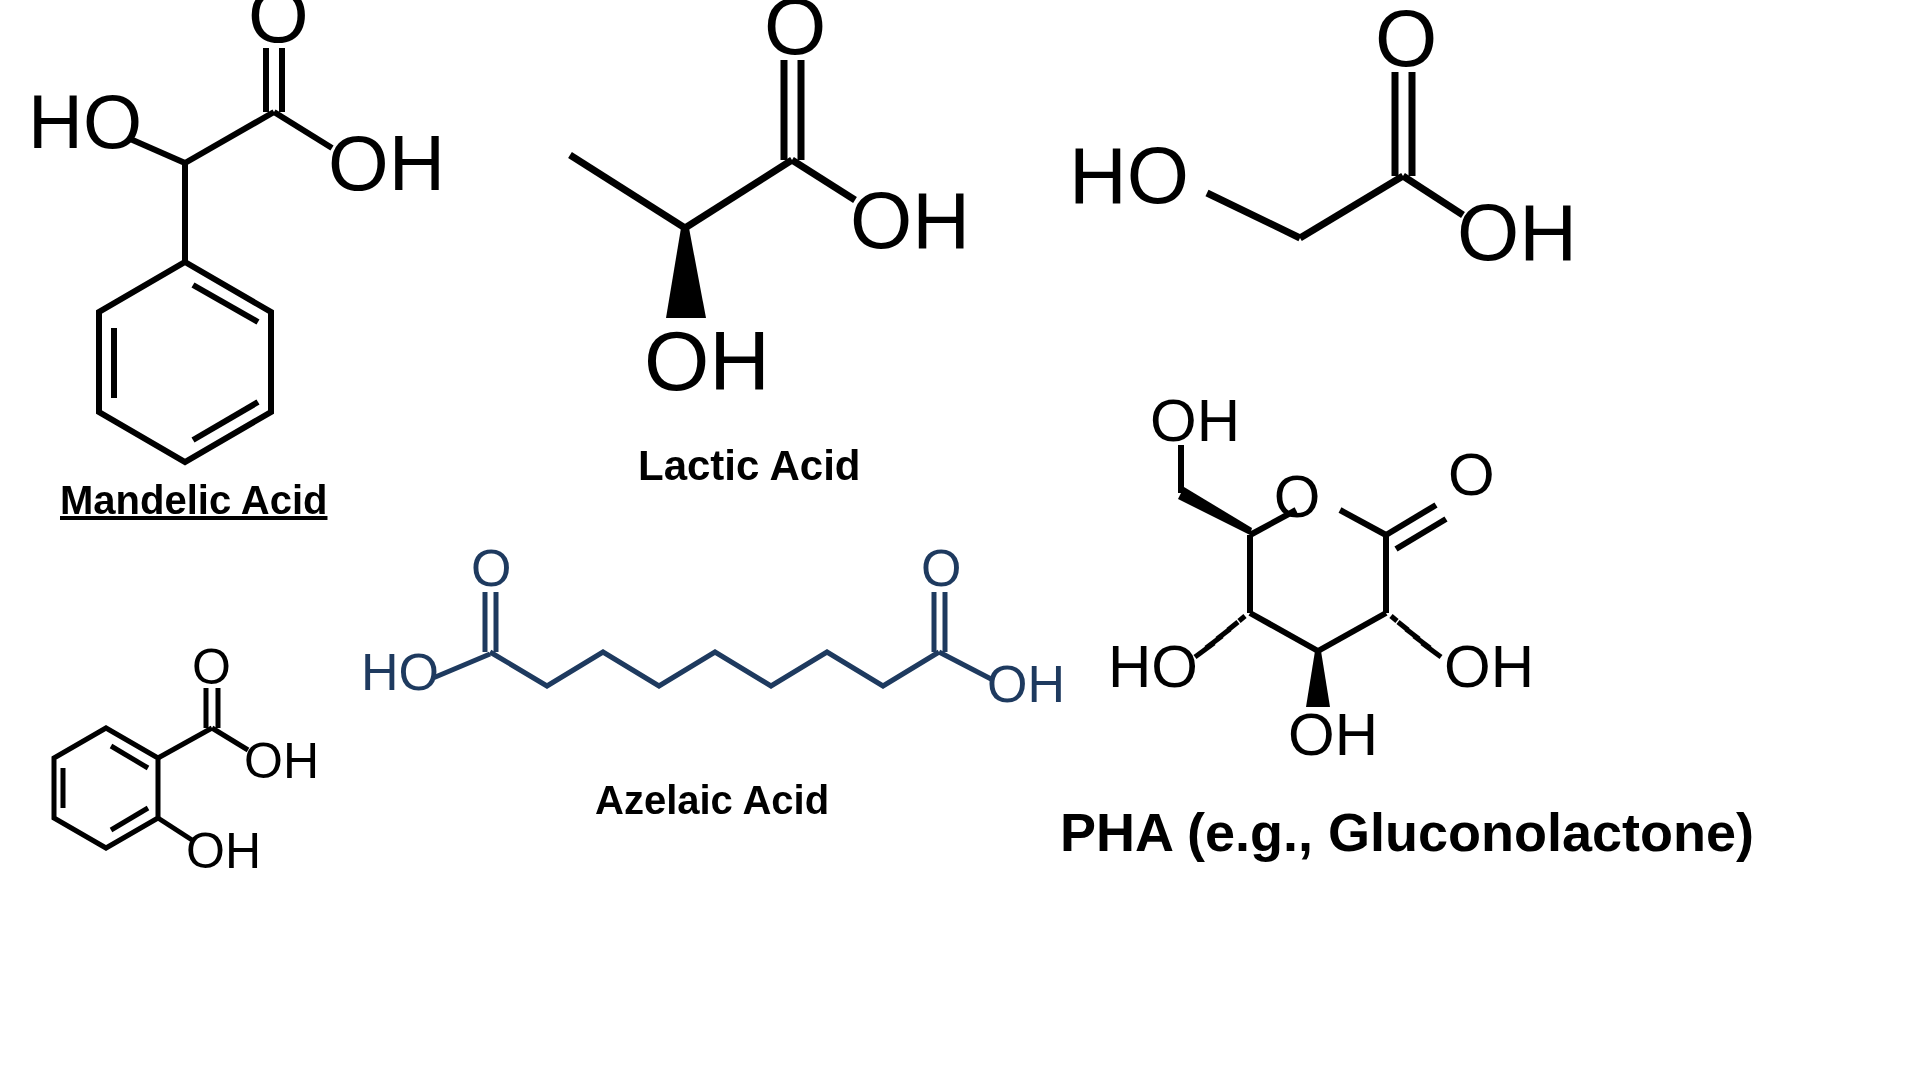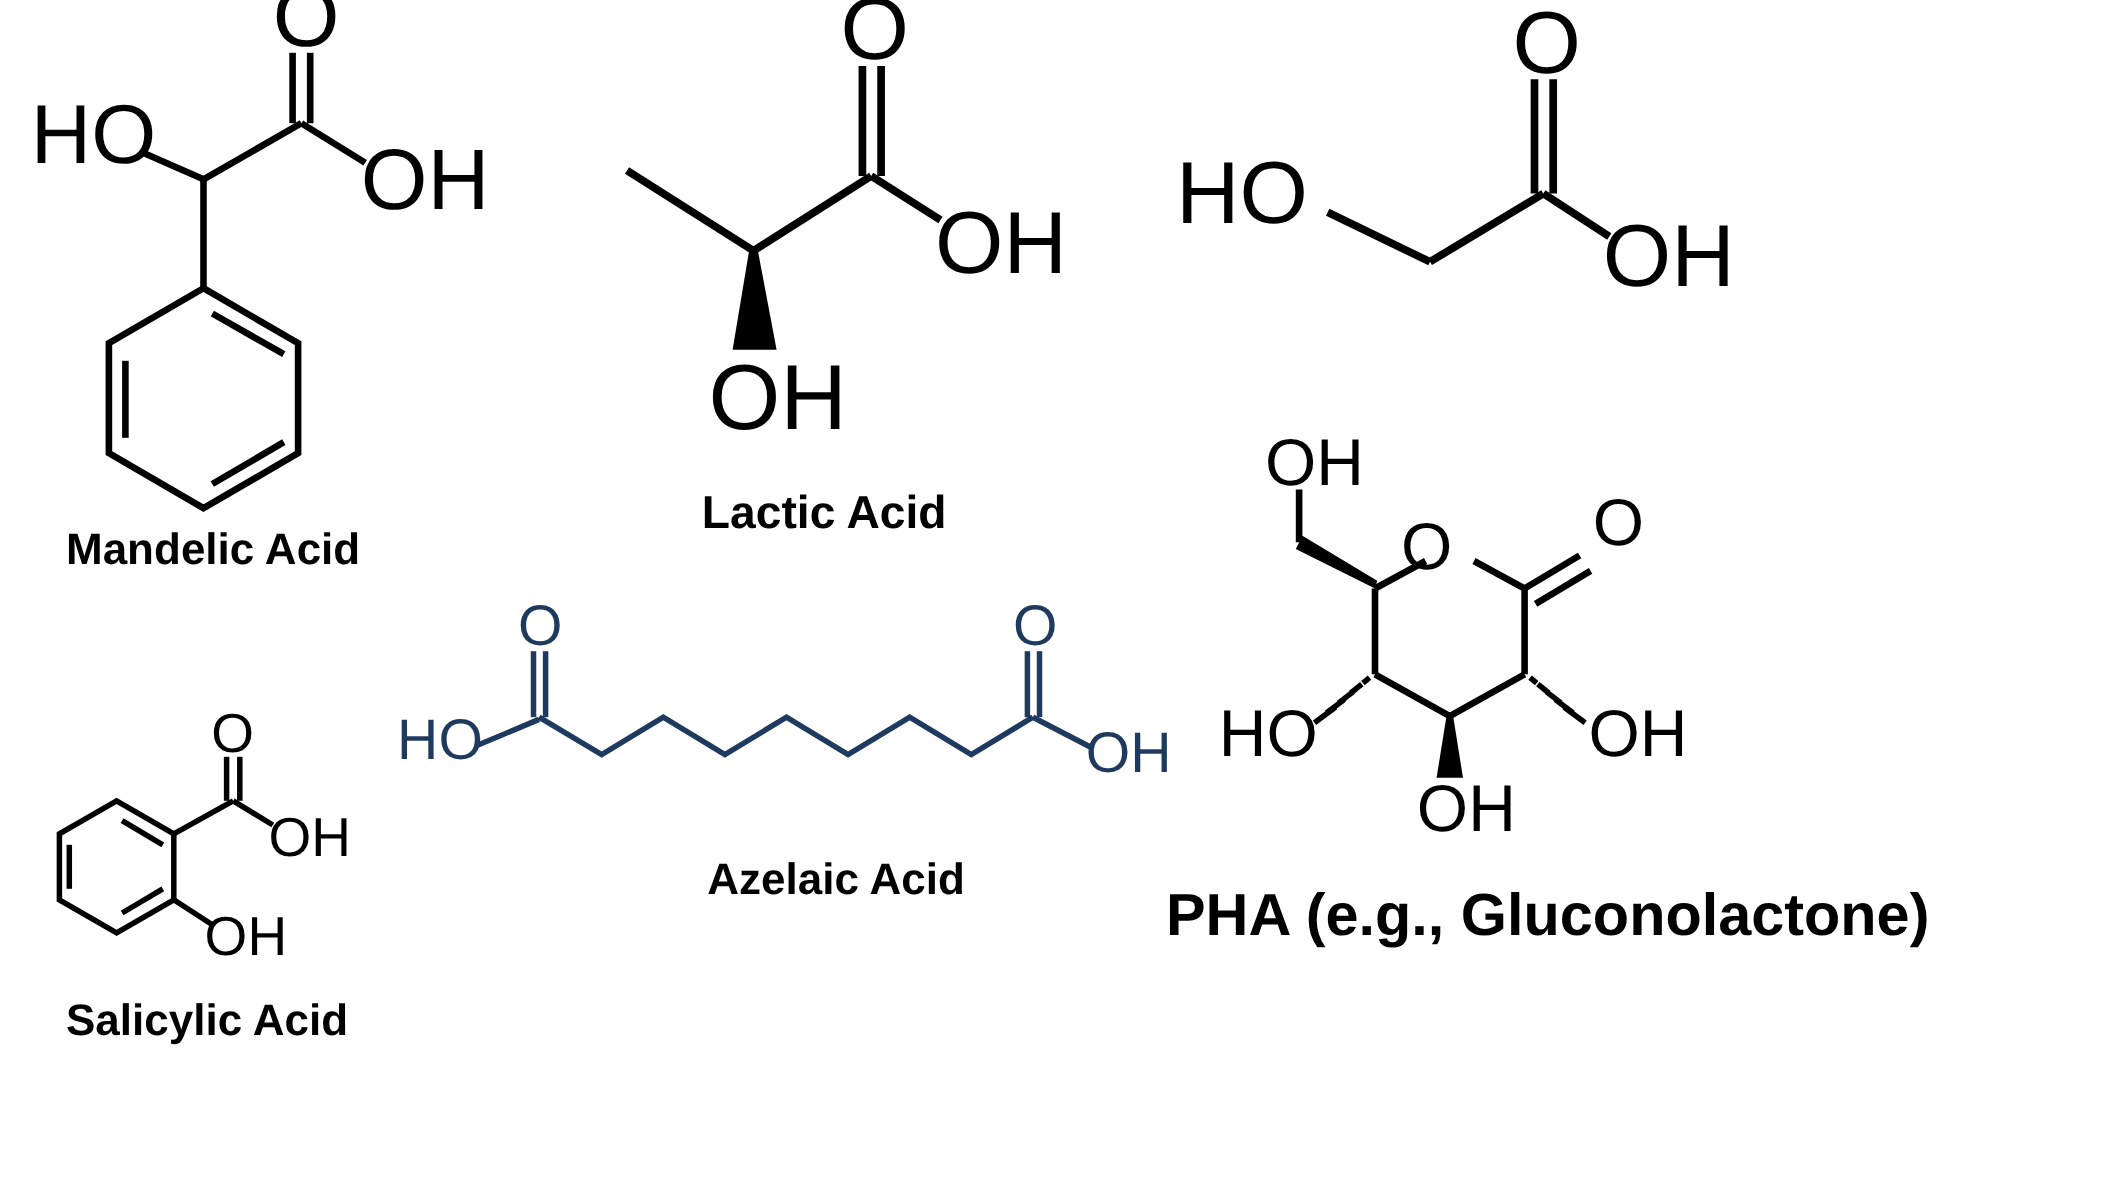--- a/index.html
+++ b/index.html
@@ -72,21 +72,21 @@
       <text class="atom" x="318" y="190" font-size="78">OH</text>
 
       <line class="bond" x1="175" y1="163" x2="175" y2="262" stroke-width="6"></line>
 
       <polygon class="bond" points="175,262 261,312 261,412 175,462 89,412 89,312" stroke-width="6" fill="none"></polygon>
 
       <line class="bond" x1="183" y1="285" x2="248" y2="322" stroke-width="6"></line>
       <line class="bond" x1="248" y1="402" x2="183" y2="440" stroke-width="6"></line>
       <line class="bond" x1="104" y1="328" x2="104" y2="398" stroke-width="6"></line>
     </svg>
-    <div class="caption" style="left:50px; top:480px; font-size:40px;">Mandelic Acid</div>
+    <div class="caption" style="left:50px; top:480px; font-size:40px;text-decoration:underline;">Mandelic Acid</div>
   </div>
 
   <div class="struct" style="left:540px; top:0px; width:460px; height:440px;">
     <svg width="460" height="440" viewBox="0 0 460 440">
 
       <line class="bond" x1="30" y1="155" x2="145" y2="228" stroke-width="7"></line>
       <line class="bond" x1="145" y1="228" x2="252" y2="160" stroke-width="7"></line>
 
       <line class="bond" x1="244" y1="160" x2="244" y2="60" stroke-width="7"></line>
       <line class="bond" x1="261" y1="160" x2="261" y2="60" stroke-width="7"></line>
@@ -130,21 +130,20 @@
       <line class="bond" x1="196" y1="58" x2="196" y2="18" stroke-width="5"></line>
       <line class="bond" x1="208" y1="58" x2="208" y2="18" stroke-width="5"></line>
       <text class="atom" x="182" y="14" font-size="50">O</text>
 
       <line class="bond" x1="202" y1="58" x2="238" y2="80" stroke-width="5"></line>
       <text class="atom" x="234" y="108" font-size="50">OH</text>
 
       <line class="bond" x1="148" y1="148" x2="182" y2="170" stroke-width="5"></line>
       <text class="atom" x="176" y="198" font-size="50">OH</text>
     </svg>
-    <div class="caption" style="left:50px; top:238px; font-size:40px;">Salicylic Acid</div>
   </div>
 
   <div class="struct" style="left:355px; top:550px; width:730px; height:250px;">
     <svg width="730" height="250" viewBox="0 0 730 250">
 
       <text class="atom-blue" x="6" y="140" font-size="52">HO</text>
 
       <line class="bond-blue" x1="78" y1="128" x2="135" y2="104" stroke-width="5"></line>
 
       <line class="bond-blue" x1="130" y1="102" x2="130" y2="42" stroke-width="5"></line>
@@ -153,21 +152,21 @@
 
       <polyline class="bond-blue" points="135,102 192,136 248,102 304,136 360,102 416,136 472,102 528,136 584,102" stroke-width="5" fill="none" stroke-linejoin="miter"></polyline>
 
       <line class="bond-blue" x1="579" y1="102" x2="579" y2="42" stroke-width="5"></line>
       <line class="bond-blue" x1="590" y1="102" x2="590" y2="42" stroke-width="5"></line>
       <text class="atom-blue" x="566" y="36" font-size="52">O</text>
 
       <line class="bond-blue" x1="584" y1="102" x2="638" y2="130" stroke-width="5"></line>
       <text class="atom-blue" x="632" y="152" font-size="52">OH</text>
     </svg>
-    <div class="caption" style="left:240px; top:230px; font-size:40px;margin-left:48px;">Azelaic Acid</div>
+    <div class="caption" style="left:240px; top:230px; font-size:40px;">Azelaic Acid</div>
   </div>
 
   <div class="struct" style="left:1100px; top:425px; width:520px; height:375px;">
     <svg width="520" height="375" viewBox="0 0 520 375">
 
       <line class="bond" x1="150" y1="110" x2="196" y2="85" stroke-width="6"></line>
       <line class="bond" x1="240" y1="85" x2="286" y2="110" stroke-width="6"></line>
       <line class="bond" x1="286" y1="110" x2="286" y2="188" stroke-width="6"></line>
       <line class="bond" x1="286" y1="188" x2="218" y2="226" stroke-width="6"></line>
       <line class="bond" x1="218" y1="226" x2="150" y2="188" stroke-width="6"></line>

